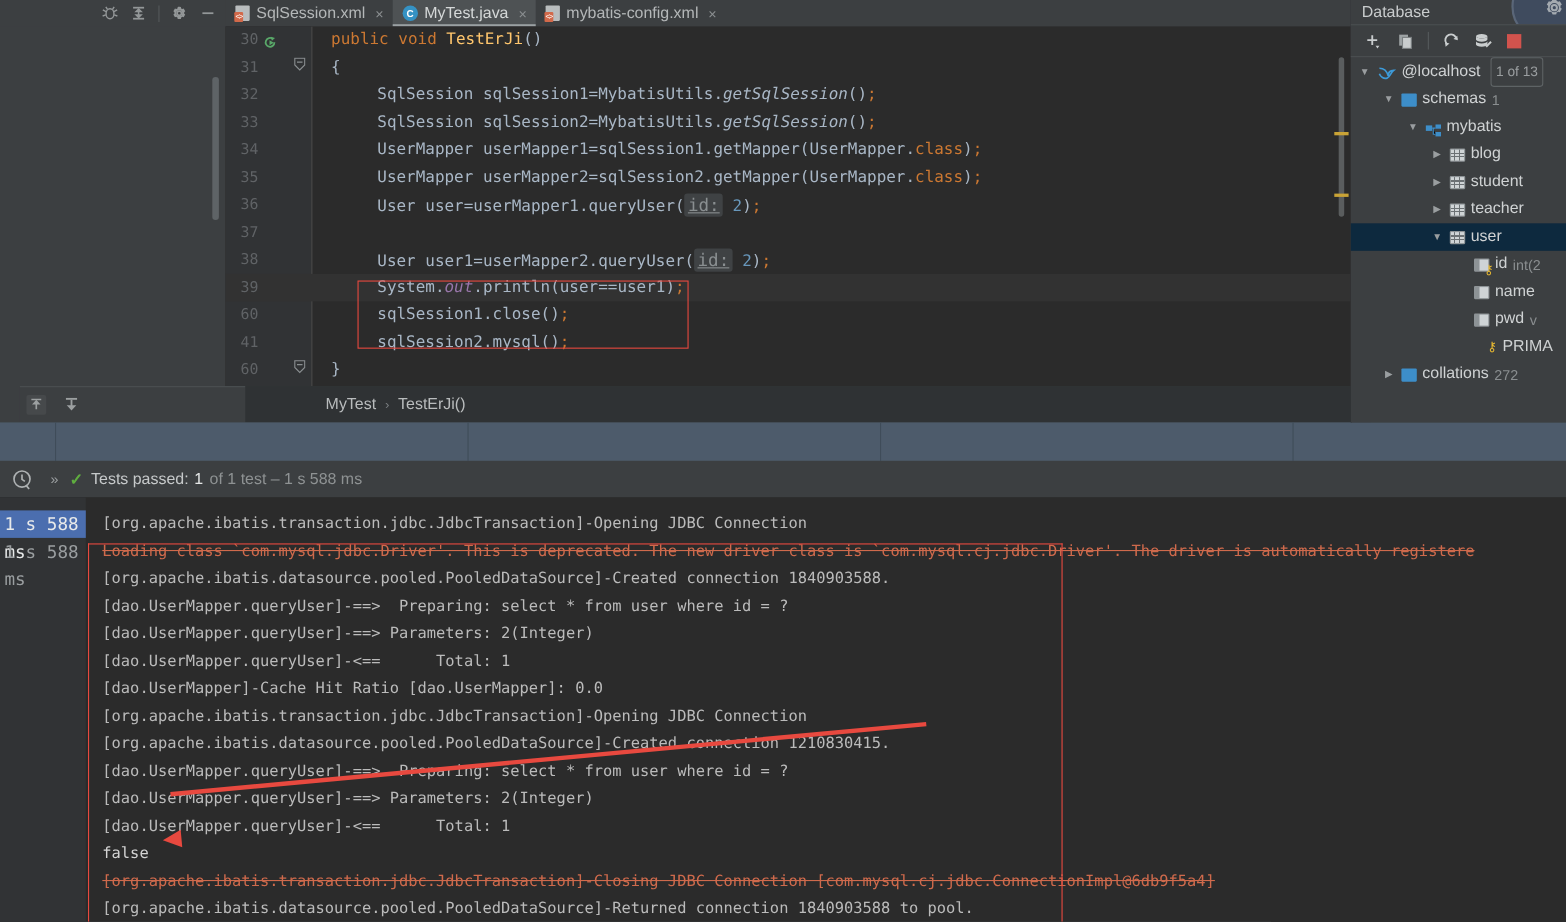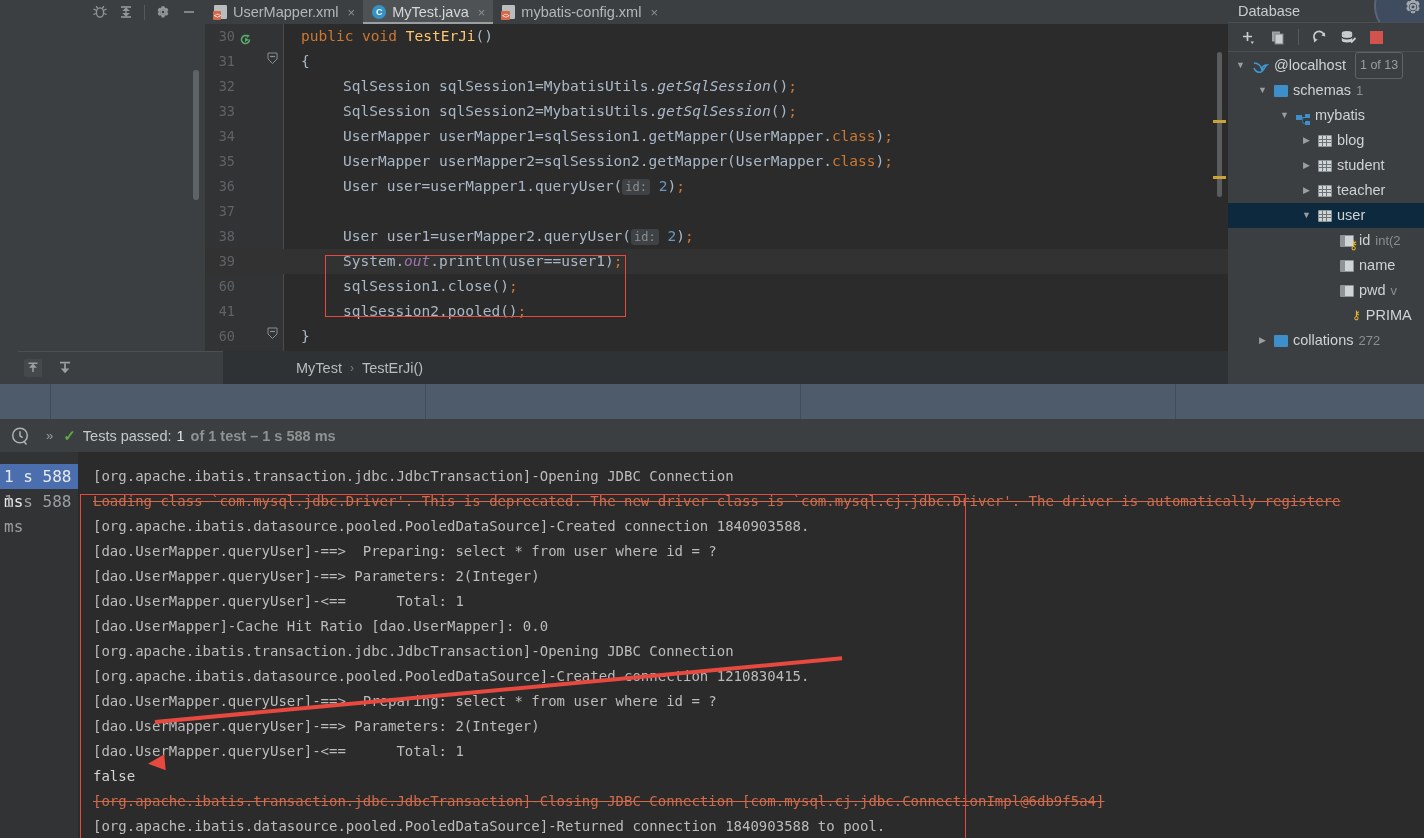--- a/index.html
+++ b/index.html
@@ -84,21 +84,21 @@
     position:absolute; left:96px; color:#a9b7c6;
   }
   .k   { color:#cc7832; }
   .fn  { color:#ffc66d; }
   .num { color:#6897bb; }
   .stat{ color:#9876aa; font-style:italic; }
   .mi  { color:#a9b7c6; font-style:italic; }
   .sem { color:#cc7832; }
   .hint{
     background:#3f4244; color:#8a8f91; border-radius:3px;
-    padding:1px 3px; font-size:12px;
+    padding:1px 3px; font-size:16px;text-decoration:underline;
   }
   .gicon { position:absolute; left:34px; top:5px; }
   .fold  { position:absolute; left:62px; color:#888; font-size:11px; }
 
   
   .ed-scroll {
     position:absolute; right:6px; top:0; width:5px; background:#5a5d5e;
     border-radius:3px;
   }
   .marker { position:absolute; right:2px; width:13px; height:3px; }
@@ -137,21 +137,21 @@
   
   .statusbar {
     position:absolute; left:0; top:419px; width:1424px; height:33px;
     background:#3c3f41; display:flex; align-items:center;
     font-size:14.5px; color:#c6c9ca;
   }
   .sb-clock { margin-left:8px; width:24px; height:24px; opacity:.85; }
   .sb-chev { margin-left:14px; color:#9a9ea0; font-size:13px; }
   .sb-check { margin-left:10px; color:#5fad3f; font-size:15px; font-weight:bold;}
   .sb-text { margin-left:7px; }
-  .dim { color:#8e9293;font-weight:bold; }
+  .dim { color:#8e9293; }
 
   
   .console {
     position:absolute; left:0; top:452px; width:1424px; height:386px;
     background:#2b2b2b; overflow:hidden;
   }
   .timegutter {
     position:absolute; left:0; top:0; width:78px; height:386px;
     background:#313335;
   }
@@ -282,21 +282,21 @@
       <path fill="#b5b9ba" d="M8 2.2c-.5 0-1 .05-1.45.17l-.2 1.25a4.5 4.5 0 00-1.1.64l-1.2-.42-1.45 2.5.98.8a4.6 4.6 0 000 1.3l-.98.8 1.45 2.5 1.2-.42c.33.27.7.48 1.1.64l.2 1.25c.46.12.95.17 1.45.17s1-.05 1.45-.17l.2-1.25c.4-.16.77-.37 1.1-.64l1.2.42 1.45-2.5-.98-.8a4.6 4.6 0 000-1.3l.98-.8-1.45-2.5-1.2.42a4.5 4.5 0 00-1.1-.64l-.2-1.25A6.3 6.3 0 008 2.2zm0 3.2a2.6 2.6 0 110 5.2 2.6 2.6 0 010-5.2z"></path>
     </svg>
     <svg class="tool-ic" viewBox="0 0 16 16">
       <path stroke="#b5b9ba" stroke-width="1.6" d="M3 8 H13"></path>
     </svg>
   </div>
 
   <div class="tabs" id="tabbar">
       <div class="tab">
         <span class="icon-xml"></span>
-        <span>UserMapper.xml</span>
+        <span>SqlSession.xml</span>
         <span class="tab-x">×</span>
       </div>
       <div class="tab active">
         <span class="icon-class">C</span>
         <span>MyTest.java</span>
         <span class="tab-x">×</span>
       </div>
       <div class="tab">
         <span class="icon-xml"></span>
         <span>mybatis-config.xml</span>
@@ -319,21 +319,21 @@
             </svg></span><span class="code" style="padding-left: 0px;"><span>{</span></span></div>
         <div class="line" style="top: 0px;"><span class="lnum">32</span><span class="code" style="padding-left: 42px;"><span>SqlSession sqlSession1=MybatisUtils.</span><span class="mi">getSqlSession</span><span>()</span><span class="sem">;</span></span></div>
         <div class="line" style="top: 0px;"><span class="lnum">33</span><span class="code" style="padding-left: 42px;"><span>SqlSession sqlSession2=MybatisUtils.</span><span class="mi">getSqlSession</span><span>()</span><span class="sem">;</span></span></div>
         <div class="line" style="top: 0px;"><span class="lnum">34</span><span class="code" style="padding-left: 42px;"><span>UserMapper userMapper1=sqlSession1.getMapper(UserMapper.</span><span class="k">class</span><span>)</span><span class="sem">;</span></span></div>
         <div class="line" style="top: 0px;"><span class="lnum">35</span><span class="code" style="padding-left: 42px;"><span>UserMapper userMapper2=sqlSession2.getMapper(UserMapper.</span><span class="k">class</span><span>)</span><span class="sem">;</span></span></div>
         <div class="line" style="top: 0px;"><span class="lnum">36</span><span class="code" style="padding-left: 42px;"><span>User user=userMapper1.queryUser(</span><span class="hint">id:</span><span> </span><span class="num">2</span><span>)</span><span class="sem">;</span></span></div>
         <div class="line" style="top: 0px;"><span class="lnum">37</span><span class="code" style="padding-left: 42px;"></span></div>
         <div class="line" style="top: 0px;"><span class="lnum">38</span><span class="code" style="padding-left: 42px;"><span>User user1=userMapper2.queryUser(</span><span class="hint">id:</span><span> </span><span class="num">2</span><span>)</span><span class="sem">;</span></span></div>
         <div class="line hl" style="top: 0px;"><span class="lnum">39</span><span class="code" style="padding-left: 42px;"><span>System.</span><span class="stat">out</span><span>.println(user==user1)</span><span class="sem">;</span></span></div>
         <div class="line" style="top: 0px;"><span class="lnum">60</span><span class="code" style="padding-left: 42px;"><span>sqlSession1.close()</span><span class="sem">;</span></span></div>
-        <div class="line" style="top: 0px;"><span class="lnum">41</span><span class="code" style="padding-left: 42px;"><span>sqlSession2.pooled()</span><span class="sem">;</span></span></div>
+        <div class="line" style="top: 0px;"><span class="lnum">41</span><span class="code" style="padding-left: 42px;"><span>sqlSession2.mysql()</span><span class="sem">;</span></span></div>
         <div class="line" style="top: 0px;"><span class="lnum">60</span><span class="fold"><svg width="11" height="13" viewBox="0 0 11 13">
               <path fill="none" stroke="#8a8f91" stroke-width="1" d="M1 1 H10 V7 L5.5 11.5 L1 7 Z"></path>
               <path stroke="#8a8f91" stroke-width="1.2" d="M3 4.5 H8"></path>
             </svg></span><span class="code" style="padding-left: 0px;"><span>}</span></span></div>
       </div>
 
     <div class="ed-scroll" style="top:28px;height:145px;"></div>
     <div class="marker" style="top:96px;background:#c9a336;"></div>
     <div class="marker" style="top:152px;background:#c9a336;"></div>
 

